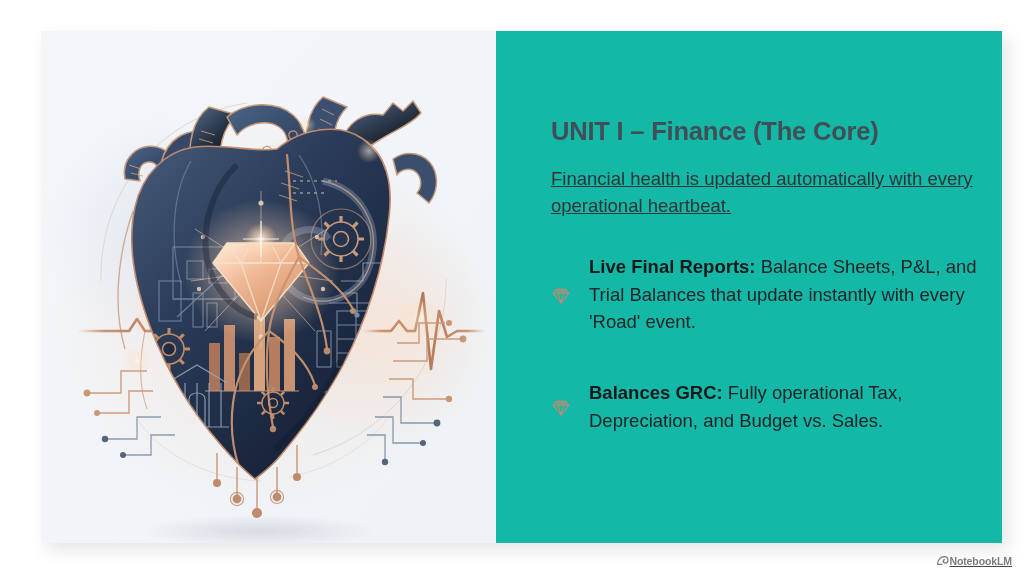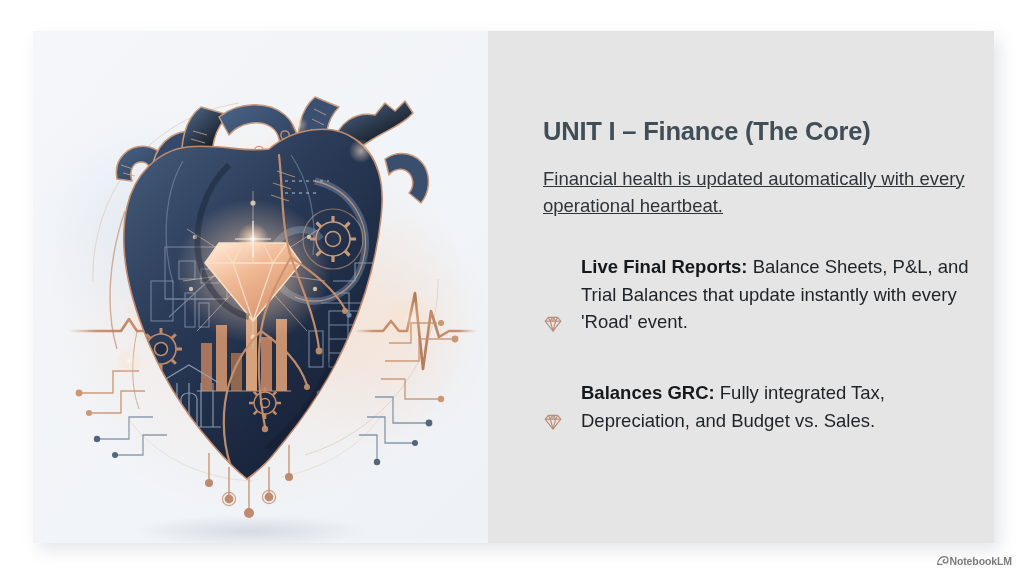--- a/index.html
+++ b/index.html
@@ -14,23 +14,23 @@
   
   #stage {
     position:absolute;
     inset:0;
     background:#ffffff;
   }
 
   
   #slide-card {
     position:absolute;
-    left:33px; top:31px;
+    left:41px; top:31px;
     width:961px; height:512px;
-    background:#e5e5e5;
+    background:#14b8a6;
     box-shadow:6px 7px 16px rgba(120,130,145,0.20);
   }
 
   
   #illustration {
     position:absolute;
     left:0px; top:0px;
     width:455px; height:512px;
     overflow:hidden;
   }
@@ -62,21 +62,21 @@
     line-height:27px;
     color:#2f3438;
     text-decoration:underline;
   }
 
   .bullet-row {
     position:absolute;
     left:31px;
     width:430px;
     display:flex;
-    align-items:flex-end;
+    align-items:center;
   }
   #bullet-0 { top:222px; }
   #bullet-1 { top:348px; }
 
   .bullet-icon {
     flex:0 0 auto;
     width:24px; height:24px;
     margin-top:3px;
     margin-right:16px;
   }
@@ -91,20 +91,21 @@
   .bullet-text b { font-weight:bold; color:#16191c; }
 
   
   #watermark {
     position:absolute;
     right:12px; bottom:9px;
     display:flex;
     align-items:center;
     gap:0;
     opacity:0.72;
+    text-decoration:underline;
   }
   #watermark .wm-icon { width:13px; height:13px; display:block; }
   #watermark .wm-label {
     font-size:10.5px;
     font-weight:bold;
     letter-spacing:-0.1px;
     color:#4a4a4a;
   }
 </style>
 </head>
@@ -588,21 +589,21 @@
               <path d="M4.2 9.2 L19.8 9.2"></path>
               <path d="M7.4 5.4 L9.3 9.2 L12 19.2"></path>
               <path d="M16.6 5.4 L14.7 9.2 L12 19.2"></path>
               <path d="M9.3 9.2 L11.2 5.4"></path>
               <path d="M14.7 9.2 L12.8 5.4"></path>
               <path d="M12 5.4 L12 9.2"></path>
             </g>
           </svg>
         </span>
         <span class="bullet-text">
-          <b>Balances GRC:</b><span> Fully integrated Tax, Depreciation, and Budget vs. Sales.</span>
+          <b>Balances GRC:</b><span> Fully operational Tax, Depreciation, and Budget vs. Sales.</span>
         </span>
       </div>
 
     </div>
   </div>
 
   <div id="watermark">
     <span class="wm-icon-wrap">
       <svg class="wm-icon" viewBox="0 0 24 24" xmlns="http://www.w3.org/2000/svg" aria-hidden="true">
         <path d="M3 19 C 3 11, 8.5 5, 15 5 C 19.5 5, 22 8, 22 11.5

